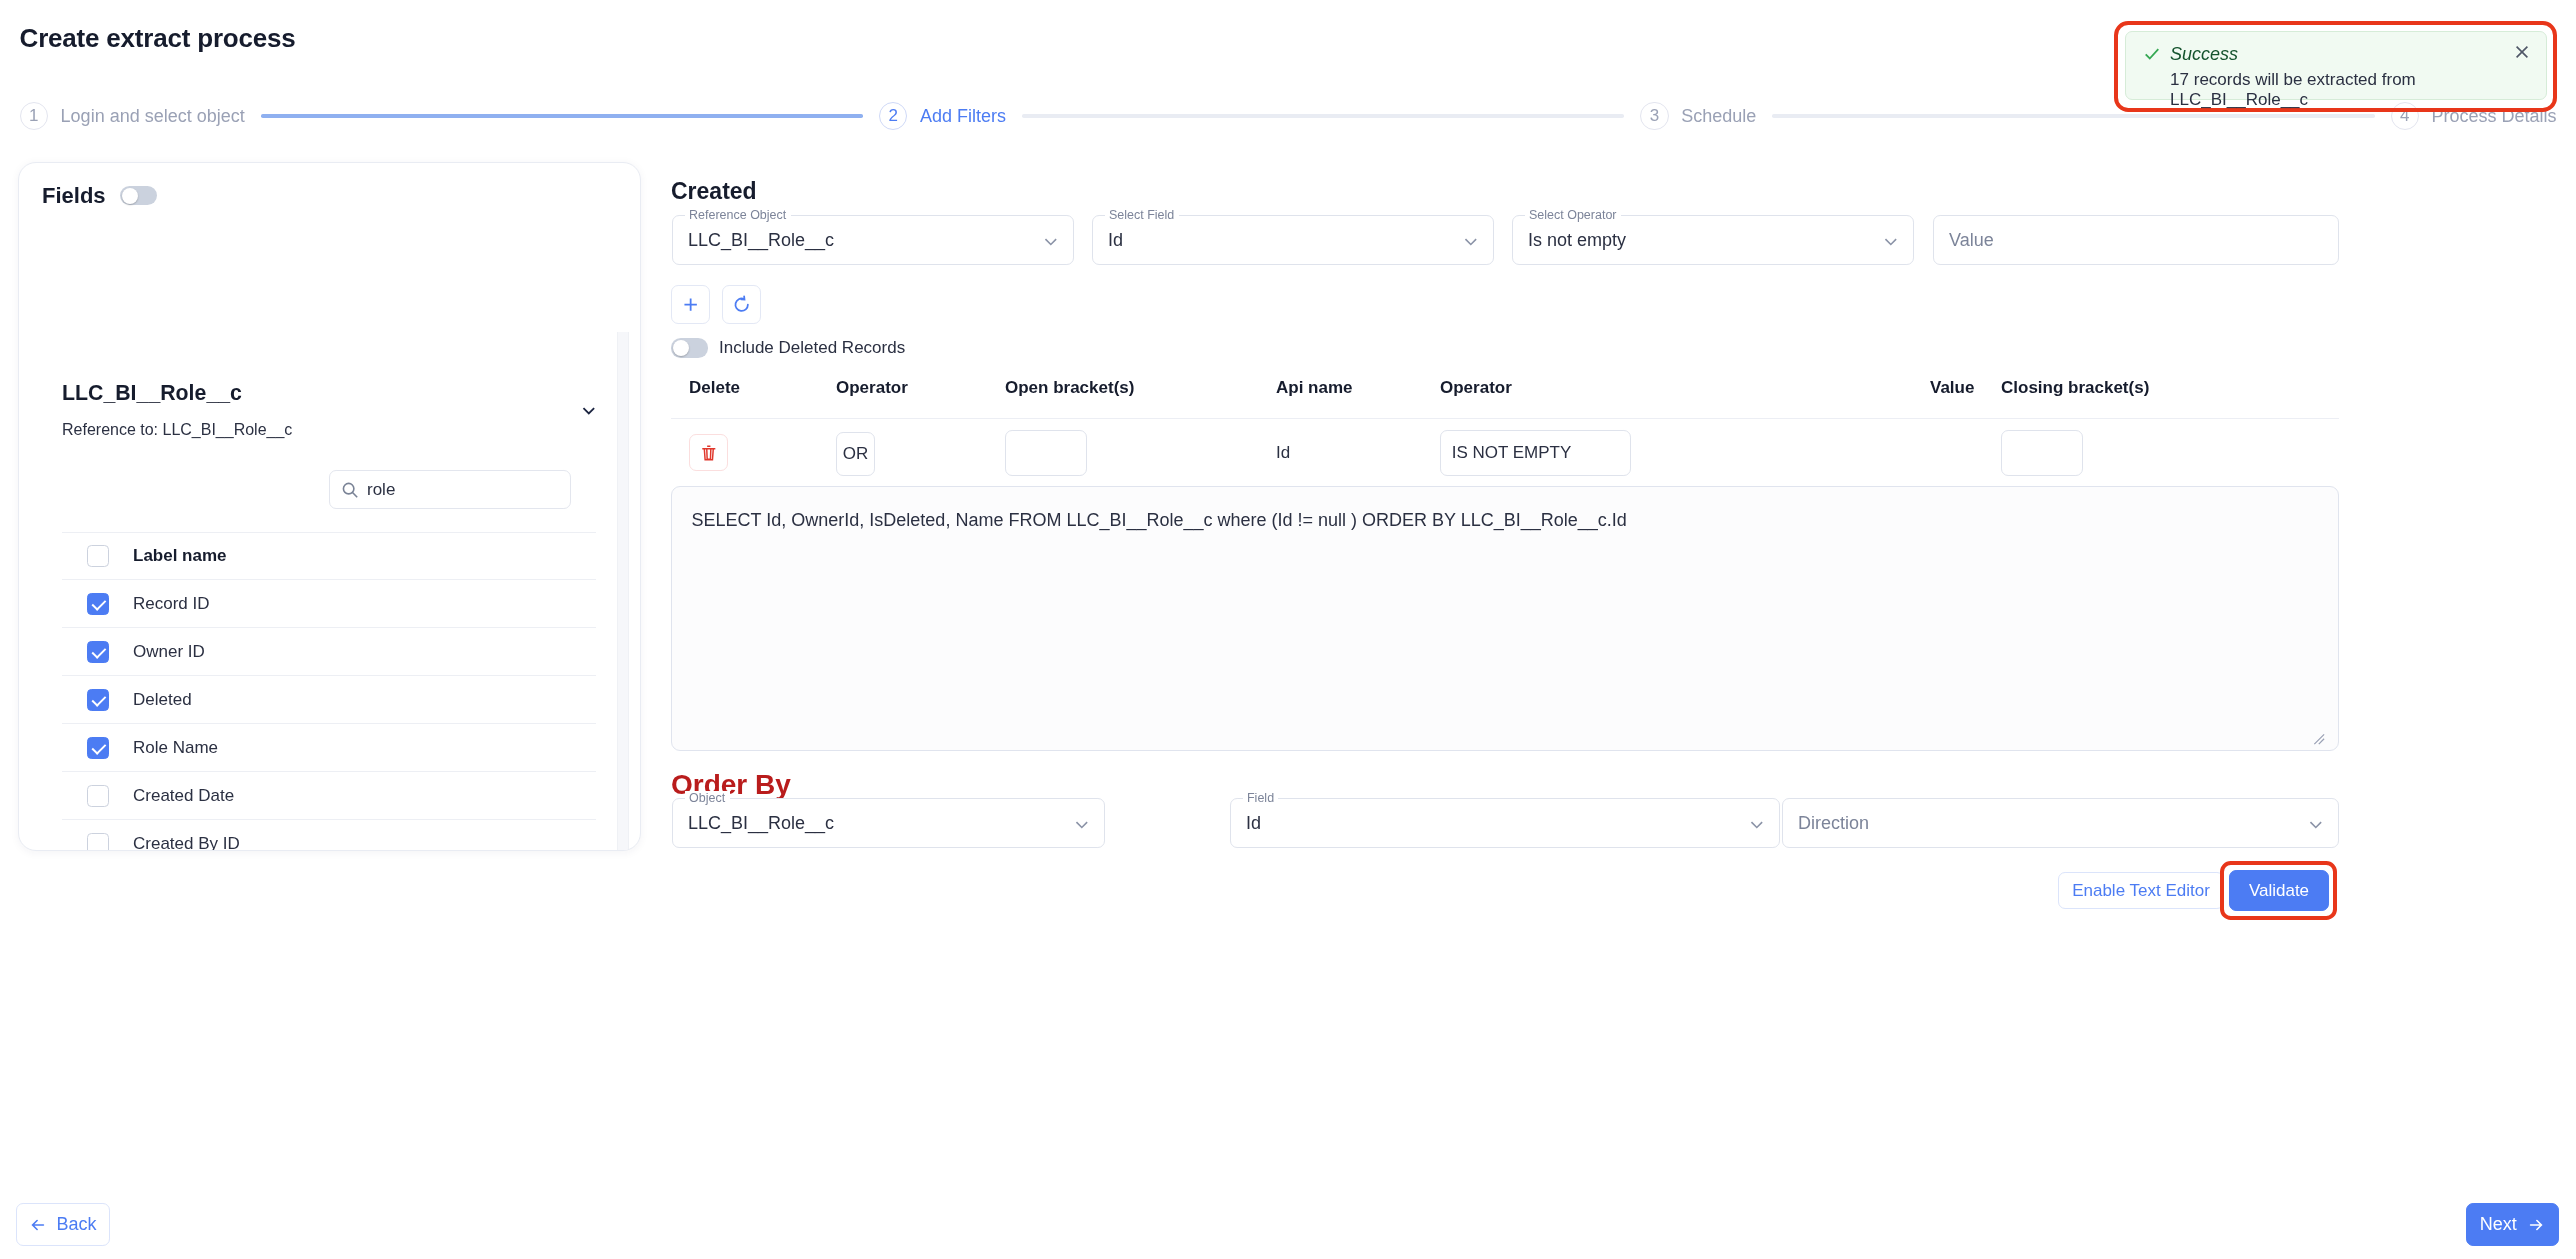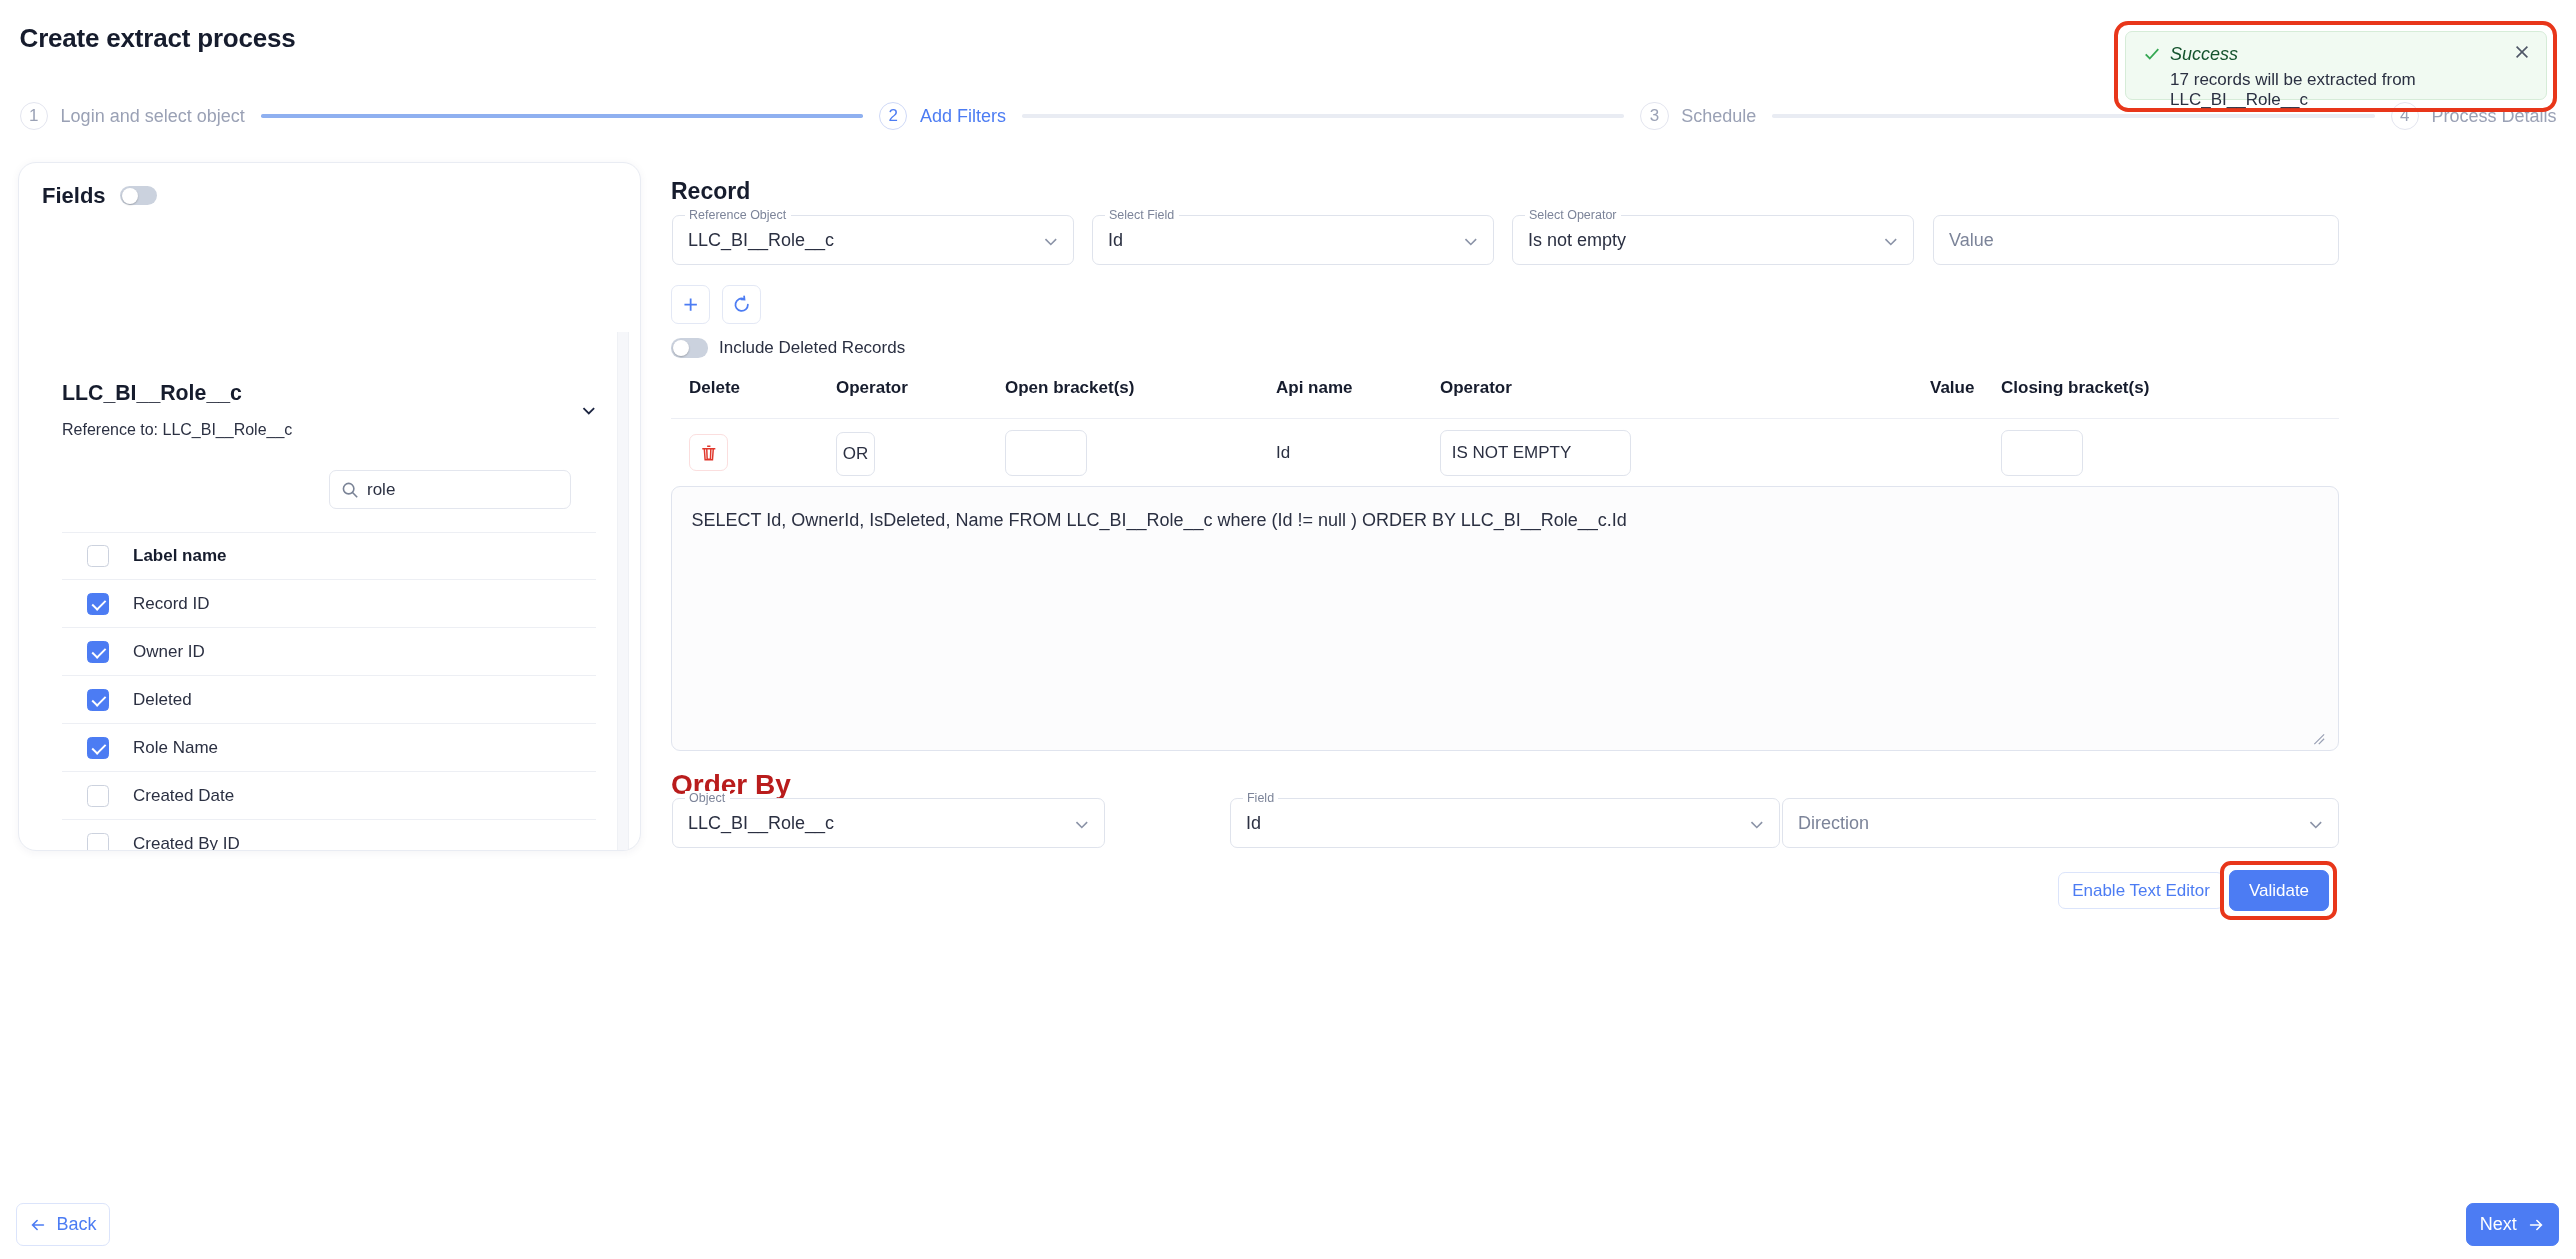--- a/index.html
+++ b/index.html
@@ -372,21 +372,21 @@
       <div class="f-row">
         <span class="cb"></span>
         <span class="f-label">Created By ID</span>
       </div>
 
     </div>
 
     <div class="panel-scrollbar"></div>
   </div>
 
-  <div class="filters-title">Record</div>
+  <div class="filters-title">Created</div>
 
   <div class="sel" style="left:672px; top:215px; width:402px;">
     <span class="sel-legend">Reference Object</span>
     <span class="sel-value">LLC_BI__Role__c</span>
     <span class="sel-caret">
       <svg width="19.6" height="19.6" viewBox="0 0 22 22" fill="none" stroke="currentColor" stroke-width="1.8">
           <path d="M5 8 L11 14 L17 8"></path>
         </svg>
     </span>
   </div>

